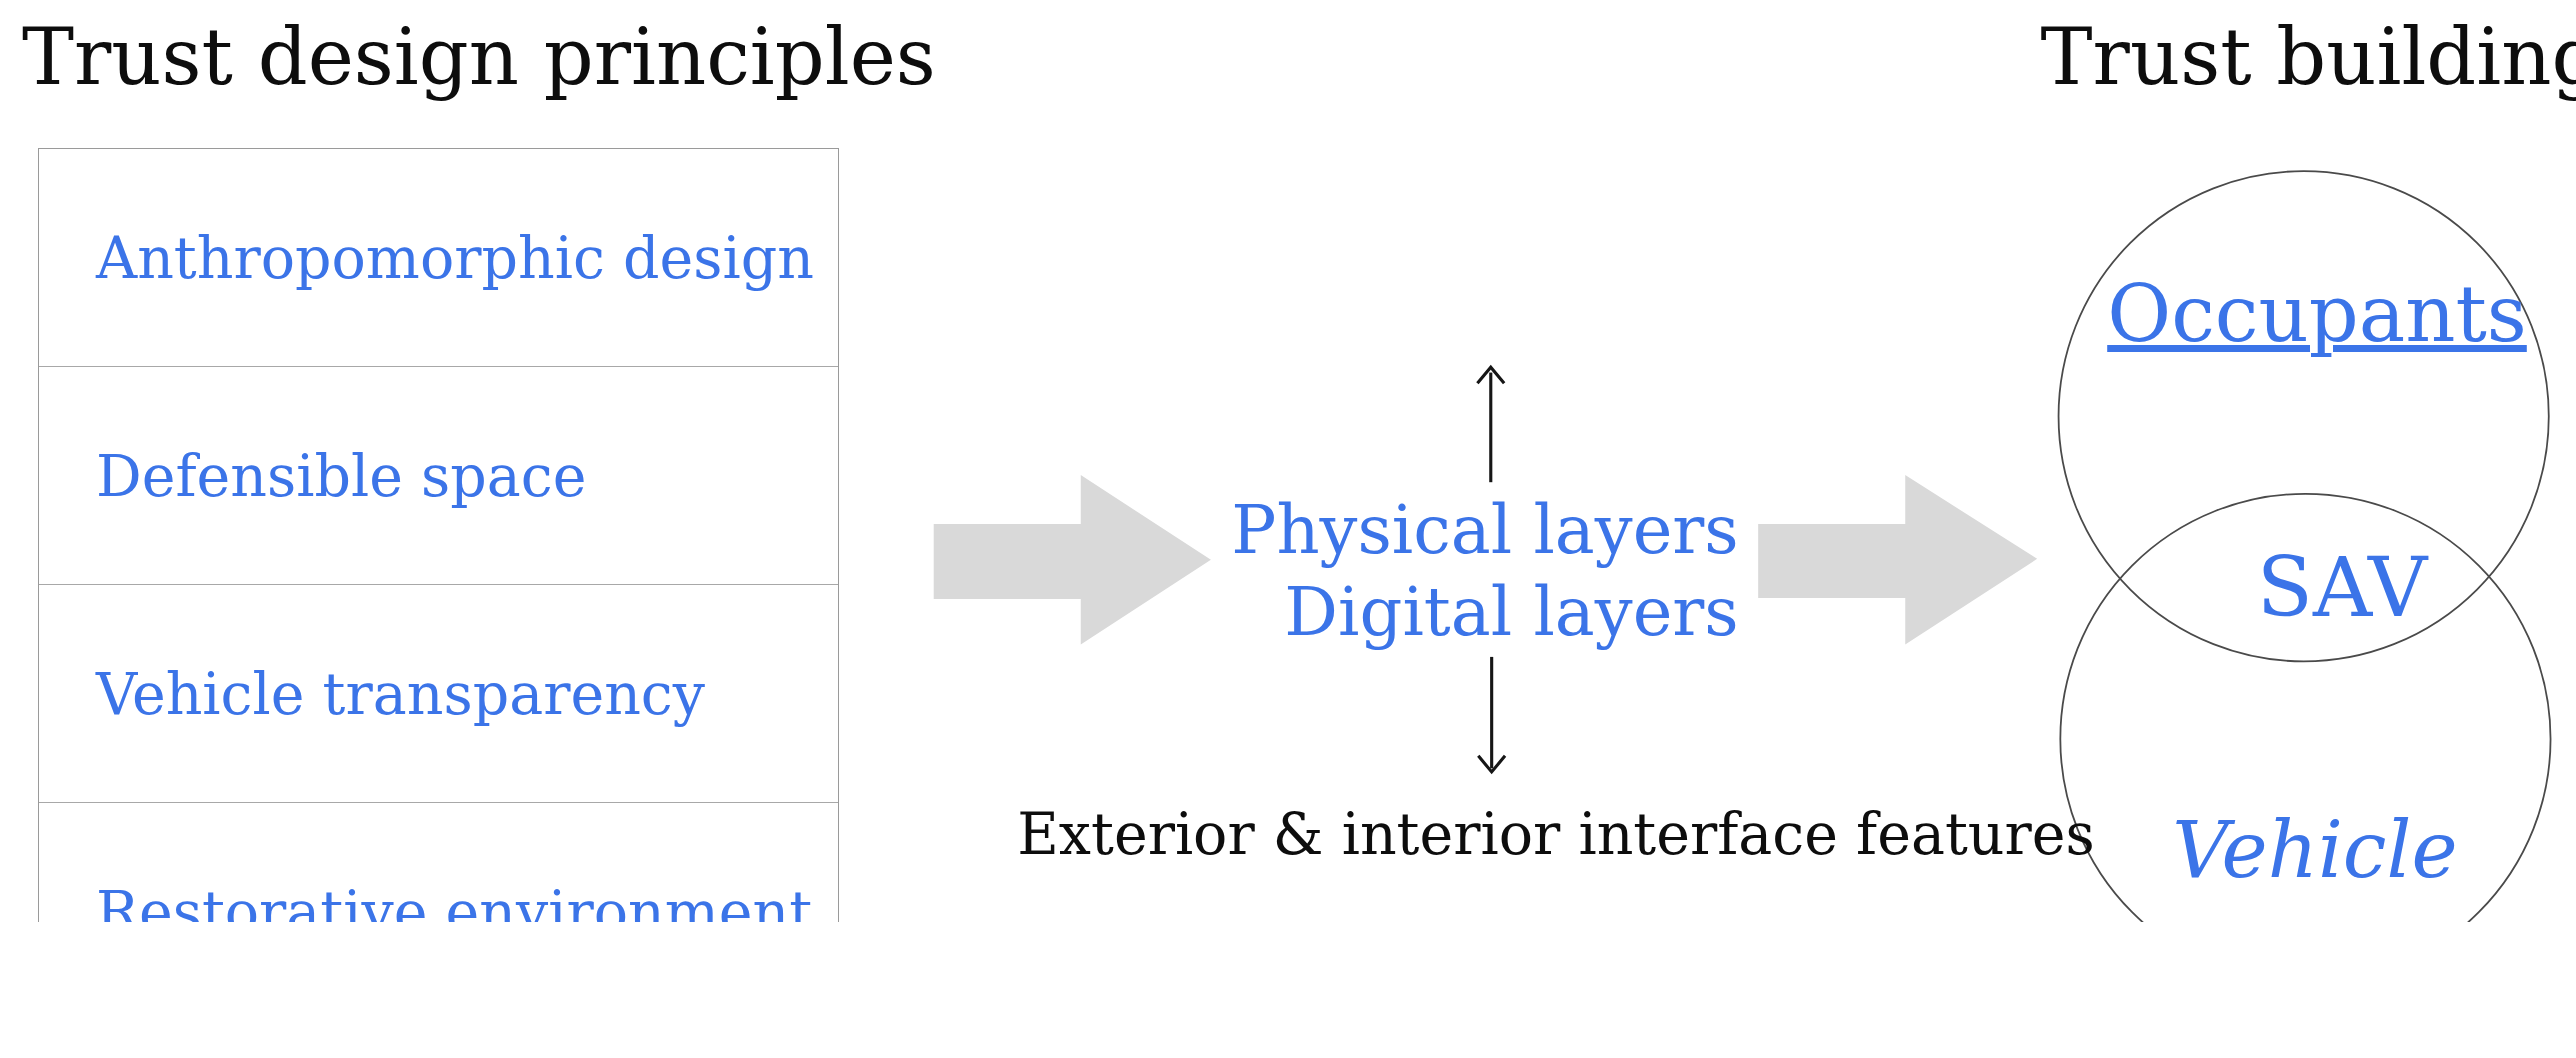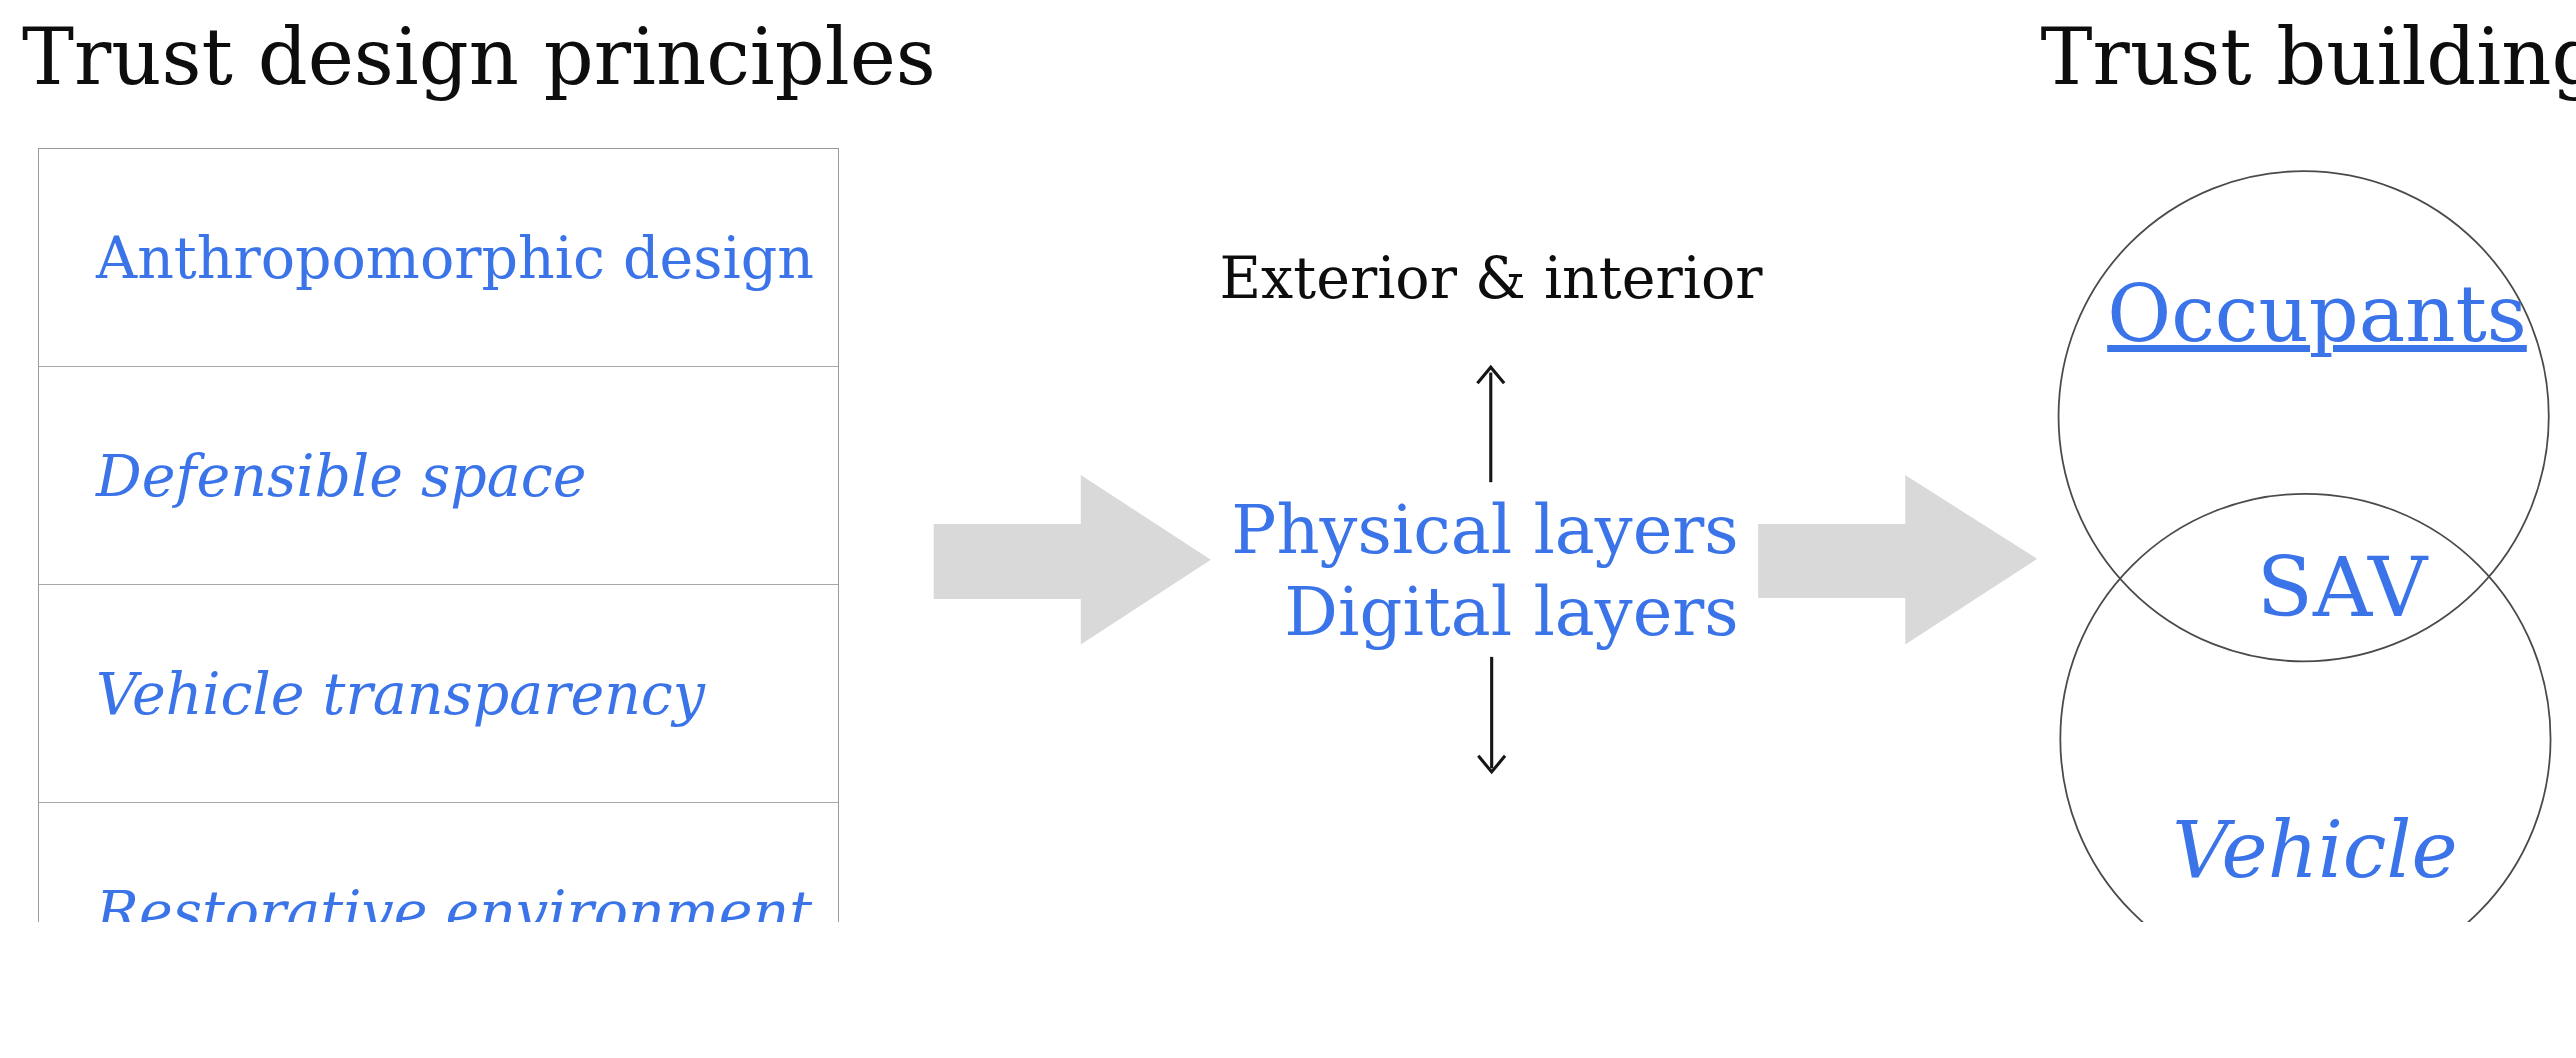--- a/index.html
+++ b/index.html
@@ -28,21 +28,21 @@
   .ptable{
     left:38px;top:148px;width:801px;height:873px;
     box-sizing:border-box;border:1.8px solid var(--tbl-border);
     display:flex;flex-direction:column;background:var(--bg);
   }
   .prow{
     flex:1 1 0;display:flex;align-items:center;
     padding-left:57px;box-sizing:border-box;
     font-size:57px;color:var(--accent);
   }
-  .prow + .prow{border-top:0.9px solid var(--tbl-divider);font-style:italic;}
+  .prow + .prow{border-top:0.9px solid var(--tbl-divider);}
 
   .midlabel{font-size:57px;line-height:1;}
   .midcenter{
     font-size:67px;line-height:1.22;text-align:right;color:var(--accent);
   }
   .vennlabel{font-size:78px;line-height:1;color:var(--accent);}
   .vennlabel.sav{font-size:82px;}
 
   svg.overlay{position:absolute;left:0;top:0;width:2576px;height:1058px;}
   .gray-arrow{fill:var(--arrow-gray);stroke:none;}
@@ -81,27 +81,27 @@
     </g>
     <g>
       <line class="thin-arrow" x1="1673" y1="737" x2="1673" y2="862"></line>
       <polyline class="thin-arrow" points="1658,848 1673,866 1688,848"></polyline>
     </g>
 
     <circle class="venn-circle" cx="2584" cy="467" r="275"></circle>
     <circle class="venn-circle" cx="2586" cy="829" r="275"></circle>
   </svg>
 
-  <div class="abs midlabel black nowrap cx" style="left:1491px;top:250px;">Exterior &amp; interior</div>
 
   <div class="abs midcenter cx nowrap" style="left:1485px;top:490px;">
     <div>Physical layers</div>
     <div>Digital layers</div>
   </div>
 
+  <div class="abs midlabel black nowrap cx" style="left:1556px;top:806px;">Exterior &amp; interior interface features</div>
 
   <div class="abs title nowrap cx" style="left:2321px;top:18px;">Trust building</div>
 
   <div class="abs vennlabel nowrap cc" style="left:2317px;top:314px;text-decoration:underline;">Occupants</div>
 
   <div class="abs vennlabel sav nowrap cc" style="left:2318px;top:588px;margin-left:24px;">SAV</div>
 
   <div class="abs vennlabel nowrap cc" style="left:2315px;top:850px;font-style:italic;">Vehicle</div>
 
 </div>

